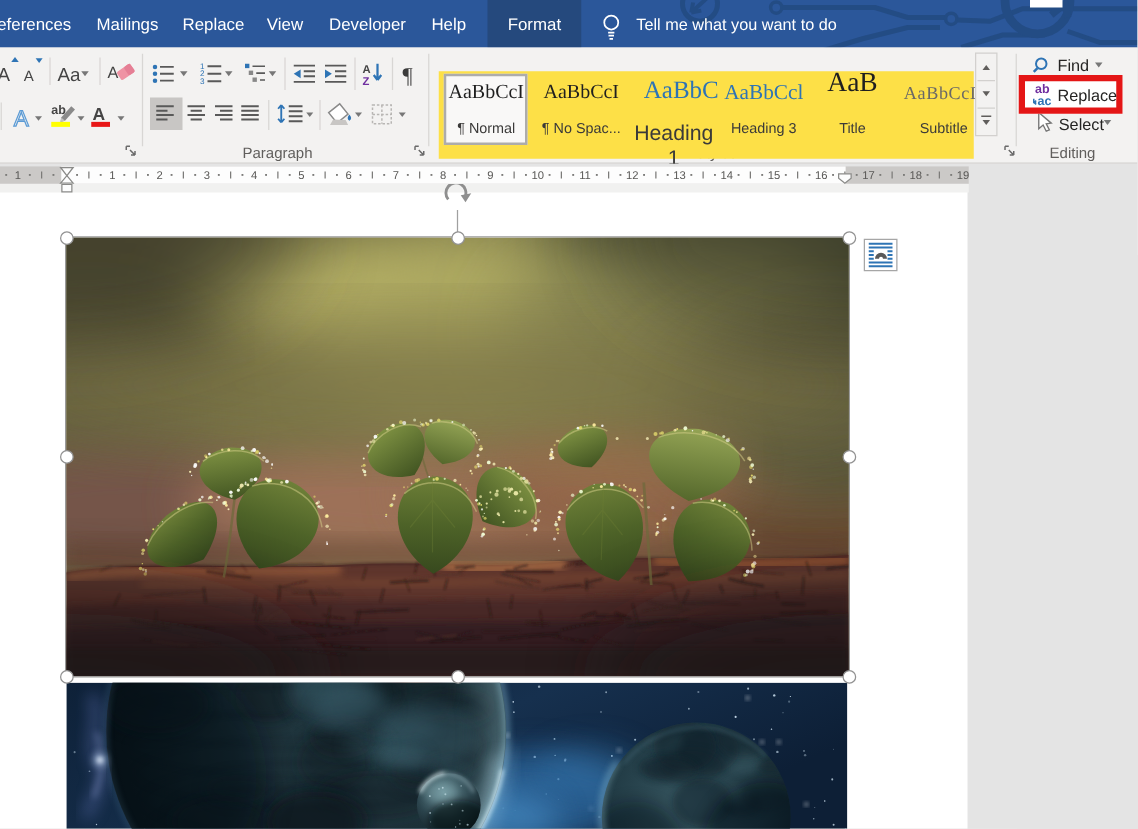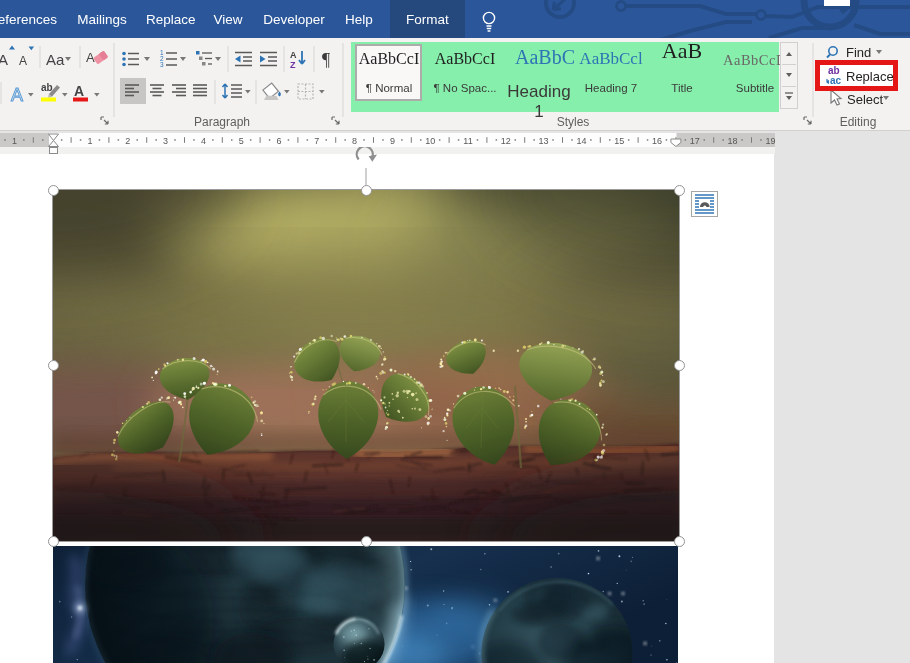--- a/index.html
+++ b/index.html
@@ -39,20 +39,21 @@
     <div class="tab" style="left:212px;width:32px">View</div>
     <div class="tab" style="left:263px;width:62px">Developer</div>
     <div class="tab" style="left:344px;width:30px">Help</div>
     <div class="tab" style="left:390px;width:75px;background:#25497d">Format</div>
     <svg class="abs" style="left:481px;top:11px" width="16" height="22" viewBox="0 0 16 22">
       <g stroke="#fff" stroke-width="1.4" fill="none">
         <circle cx="8" cy="7" r="5.6"></circle>
         <path d="M5.5,15 h5 M5.8,17.5 h4.4 M6.6,20 h2.8"></path>
       </g>
     </svg>
+    <div class="abs" style="left:509px;top:0;height:38px;line-height:39px;color:#fff;font-size:13px">Tell me what you want to do</div>
   </div>
   <div id="ribbon">
       <svg class="abs" style="left:0;top:0" width="910" height="92" viewBox="0 0 910 92">
   <defs>
     <g id="lines4" stroke="#595959" stroke-width="1.6">
       <line x1="0" y1="0" x2="14" y2="0"></line>
             <line x1="0" y1="3.5" x2="14" y2="3.5"></line>
       <line x1="0" y1="7" x2="14" y2="7"></line>
             <line x1="0" y1="10.5" x2="14" y2="10.5"></line>
     </g>
@@ -243,30 +244,30 @@
           <path d="M4,4 l4,4 M8,8 v-3.2 M8,8 h-3.2"></path>
         </g>
       </svg>
 <svg class="abs" style="left:803px;top:78px" width="11" height="11" viewBox="0 0 11 11">
         <g stroke="#6a6a6a" stroke-width="1.2" fill="none">
           <path d="M1,1 v3 M1,1 h3"></path>
           <path d="M4,4 l4,4 M8,8 v-3.2 M8,8 h-3.2"></path>
         </g>
       </svg>
 
-<div class="abs" style="left:351px;top:4px;width:428px;height:70px;background:#86efac">
+<div class="abs" style="left:351px;top:19px;width:428px;height:70px;background:#fde047">
   <div class="abs" style="left:4px;top:2px;width:67px;height:57px;border:2px solid #adacab;background:#f9f8f7"></div>
   <div class="abs" style="left:0;top:8px;width:76px;text-align:center;font-family:'Liberation Serif',serif;font-size:16px;color:#1f1f1f">AaBbCcI</div>
   <div class="abs" style="left:0;top:40px;width:76px;text-align:center;font-size:11.5px;color:#3b3a39">¶ Normal</div>
   <div class="abs" style="left:76px;top:8px;width:76px;text-align:center;font-family:'Liberation Serif',serif;font-size:16px;color:#1f1f1f">AaBbCcI</div>
   <div class="abs" style="left:76px;top:40px;width:76px;text-align:center;font-size:11.5px;color:#3b3a39">¶ No Spac...</div>
   <div class="abs" style="left:152px;top:4px;width:72px;text-align:right;font-family:'Liberation Serif',serif;font-size:20px;color:#2e74b5">AaBbC</div>
   <div class="abs" style="left:152px;top:40px;width:72px;text-align:center;font-size:17px;color:#3b3a39">Heading 1</div>
   <div class="abs" style="left:224px;top:7px;width:72px;text-align:center;font-family:'Liberation Serif',serif;font-size:17px;color:#2e74b5">AaBbCcl</div>
-  <div class="abs" style="left:224px;top:40px;width:72px;text-align:center;font-size:11.5px;color:#3b3a39">Heading 7</div>
+  <div class="abs" style="left:224px;top:40px;width:72px;text-align:center;font-size:11.5px;color:#3b3a39">Heading 3</div>
   <div class="abs" style="left:296px;top:-4px;width:70px;text-align:center;font-family:Liberation Serif, serif;font-size:22px;color:#1f1f1f">AaB</div>
   <div class="abs" style="left:296px;top:40px;width:70px;text-align:center;font-size:11.5px;color:#3b3a39">Title</div>
   <div class="abs" style="left:366px;top:10px;width:76px;text-align:center;font-family:'Liberation Serif',serif;font-size:14.5px;color:#6a6867;letter-spacing:0.5px">AaBbCcD</div>
   <div class="abs" style="left:366px;top:40px;width:76px;text-align:center;font-size:11.5px;color:#3b3a39">Subtitle</div>
 </div>
 
 <div class="abs" style="left:780px;top:4px;width:18px;height:67px;border:1px solid #d2d0ce;background:#f3f2f1">
   <svg class="abs" style="left:0;top:0" width="16" height="65" viewBox="0 0 16 65">
     <path d="M5,13 l3,-4 l3,4 Z" fill="#605e5c"></path>
     <line x1="1" y1="21.5" x2="15" y2="21.5" stroke="#d2d0ce"></line>

